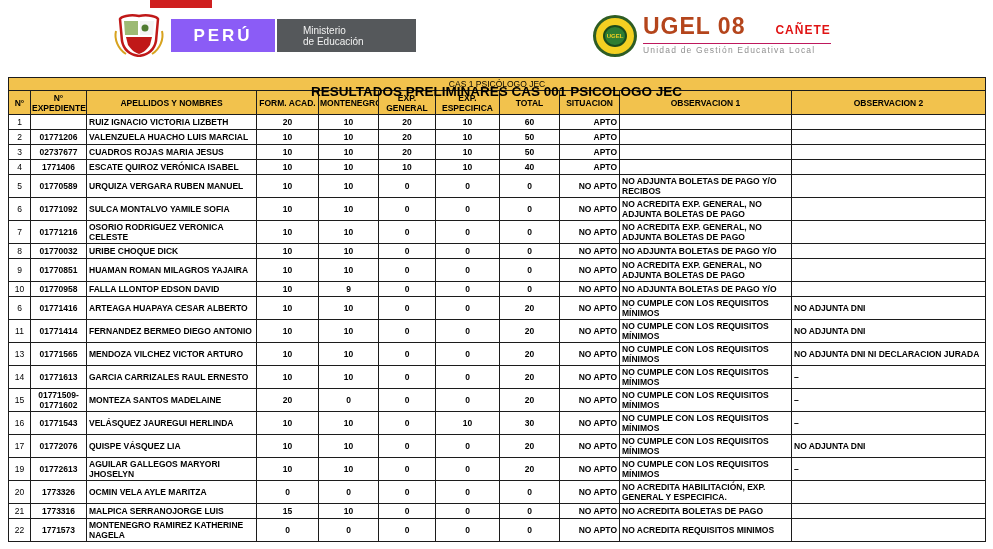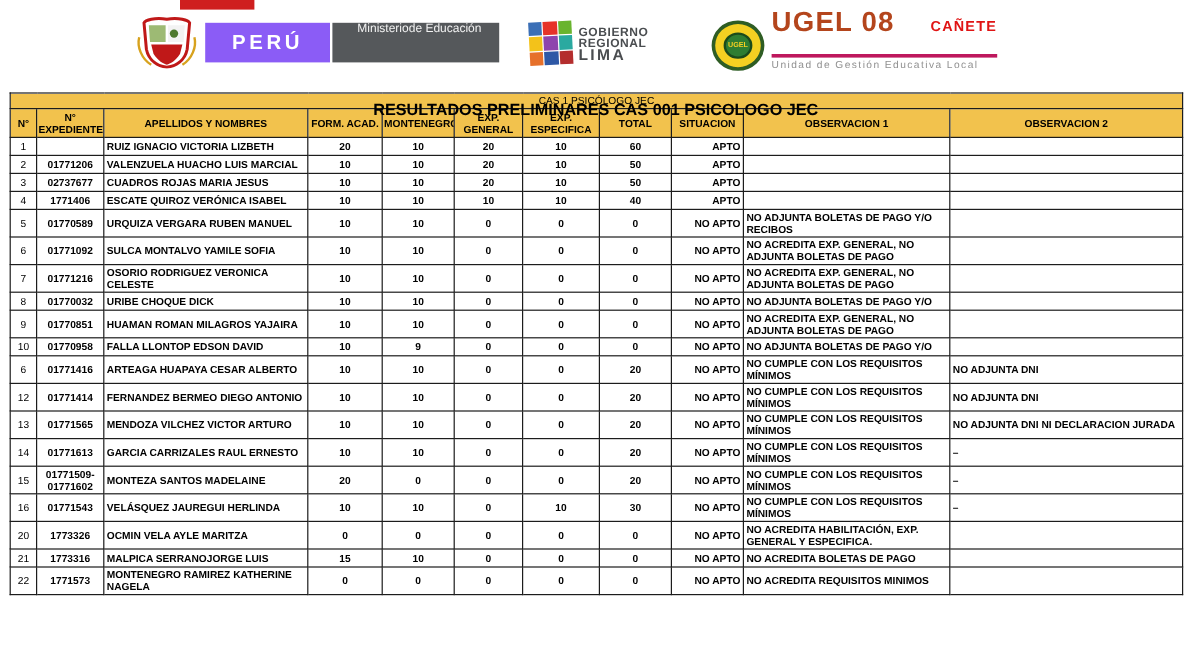--- a/index.html
+++ b/index.html
@@ -9,39 +9,39 @@
   
   .hdr { position:relative; width:993px; height:77px; }
   .red-topbar { position:absolute; left:150px; top:0; width:62px; height:8px; background:#cf1f1f; }
 
   .coat { position:absolute; left:112px; top:13px; width:54px; height:44px; }
 
   .peru-box { position:absolute; left:171px; top:19px; width:104px; height:33px;
               background:#8b5cf6; color:#fff; display:flex; align-items:center; justify-content:center;
               font-weight:bold; font-size:17px; letter-spacing:3px; }
   .minedu-box { position:absolute; left:277px; top:19px; width:139px; height:33px;
-                background:#55585b; color:#f2f2f2; display:flex; flex-direction:row; justify-content:center;
-                padding-left:6px; font-size:10px; line-height:11px; }
+                background:#55585b; color:#f2f2f2; display:flex; flex-direction:column; justify-content:center;
+                padding-left:26px; font-size:10px; line-height:11px; }
 
   .gob { position:absolute; left:441px; top:16px; height:40px; display:flex; align-items:center; gap:5px; }
   .mosaic { width:36px; height:36px; display:grid; grid-template-columns:repeat(3,1fr); grid-template-rows:repeat(3,1fr); gap:1px; transform:rotate(-3deg); }
   .mosaic span { display:block; }
   .gob-text { font-weight:bold; font-size:10px; line-height:9px; color:#4a4d50; letter-spacing:.5px; }
   .gob-text .big { font-size:13px; letter-spacing:2px; }
 
-  .ugel { position:absolute; left:593px; top:15px; height:44px; display:flex; align-items:flex-end; gap:6px; }
+  .ugel { position:absolute; left:593px; top:15px; height:44px; display:flex; align-items:flex-start; gap:6px; }
   .ugel-emblem { width:44px; height:42px; border-radius:50%; background:#f4d022; border:3px solid #2e5d24;
                  display:flex; align-items:center; justify-content:center; }
   .ugel-emblem .inner { width:24px; height:22px; border-radius:50%; background:#2e7d32; border:2px solid #1b4a1b;
                         color:#f4d022; font-size:6px; font-weight:bold; display:flex; align-items:center; justify-content:center; }
   .ugel-words { display:flex; flex-direction:column; }
   .ugel-line1 { display:flex; align-items:baseline; gap:6px; }
   .ugel-big { font-weight:bold; font-size:23px; line-height:22px; color:#b4451c; letter-spacing:1px; }
   .ugel-canete { font-weight:bold; font-size:12px; color:#e01414; letter-spacing:1px;margin-left:24px; }
-  .ugel-sub { font-size:8.5px; color:#909090; letter-spacing:1.2px; margin-top:16px; border-top:3px solid #be185d; padding-top:1px; }
+  .ugel-sub { font-size:8.5px; color:#909090; letter-spacing:1.2px; margin-top:6px; border-top:1px solid #be185d; padding-top:1px; }
 
   .page-title { position:absolute; left:0; top:57px; width:993px; text-align:center;
                 font-weight:bold; font-size:13.5px;margin-top:27px; }
 
   
   table.results { border-collapse:collapse; margin:0 8px; width:977px; table-layout:fixed; }
   .results td, .results th { border:1px solid #1c1c1c; overflow:hidden; vertical-align:middle; }
 
   col.c-n { width:22px; }  col.c-exp { width:56px; }  col.c-nom { width:170px; }
   col.c-fa { width:62px; } col.c-cap { width:60px; }  col.c-eg { width:57px; }
@@ -78,38 +78,20 @@
 
   <div class="peru-box">
     <span>PERÚ</span>
   </div>
 
   <div class="minedu-box">
     <span>Ministerio</span>
     <span>de Educación</span>
   </div>
 
-  <div class="gob">
-    <div class="mosaic">
-      <span style="background:#3b6fb6"></span>
-        <span style="background:#e63329"></span>
-        <span style="background:#69b42e"></span>
-      <span style="background:#f3c21a"></span>
-        <span style="background:#8e44ad"></span>
-        <span style="background:#2aa9a0"></span>
-      <span style="background:#e6702a"></span>
-        <span style="background:#2e58a6"></span>
-        <span style="background:#b42e2e"></span>
-    </div>
-    <div class="gob-text">
-      <div>GOBIERNO</div>
-      <div>REGIONAL</div>
-      <div class="big">LIMA</div>
-    </div>
-  </div>
 
   <div class="ugel">
     <div class="ugel-emblem">
       <div class="inner">UGEL</div>
     </div>
     <div class="ugel-words">
       <div class="ugel-line1">
         <span class="ugel-big">UGEL 08</span>
         <span class="ugel-canete">CAÑETE</span>
       </div>
@@ -288,21 +270,21 @@
     <td class="f-num">10</td>
     <td class="f-num">10</td>
     <td class="f-num">0</td>
     <td class="f-num">0</td>
     <td class="f-num">20</td>
     <td class="f-sit">NO APTO</td>
     <td class="f-obs">NO CUMPLE CON LOS REQUISITOS MÍNIMOS</td>
     <td class="f-obs">NO ADJUNTA DNI</td>
   </tr>
       <tr class="datarow">
-    <td class="f-n">12</td>
+    <td class="f-n">11</td>
     <td class="f-exp">01771414</td>
     <td class="f-nom">FERNANDEZ BERMEO DIEGO ANTONIO</td>
     <td class="f-num">10</td>
     <td class="f-num">10</td>
     <td class="f-num">0</td>
     <td class="f-num">0</td>
     <td class="f-num">20</td>
     <td class="f-sit">NO APTO</td>
     <td class="f-obs">NO CUMPLE CON LOS REQUISITOS MÍNIMOS</td>
     <td class="f-obs">NO ADJUNTA DNI</td>
@@ -348,20 +330,46 @@
   </tr>
       <tr class="datarow">
     <td class="f-n">16</td>
     <td class="f-exp">01771543</td>
     <td class="f-nom">VELÁSQUEZ JAUREGUI  HERLINDA</td>
     <td class="f-num">10</td>
     <td class="f-num">10</td>
     <td class="f-num">0</td>
     <td class="f-num">10</td>
     <td class="f-num">30</td>
+    <td class="f-sit">NO APTO</td>
+    <td class="f-obs">NO CUMPLE CON LOS REQUISITOS MÍNIMOS</td>
+    <td class="f-obs">–</td>
+  </tr>
+      <tr class="datarow">
+    <td class="f-n">17</td>
+    <td class="f-exp">01772076</td>
+    <td class="f-nom">QUISPE VÁSQUEZ LIA</td>
+    <td class="f-num">10</td>
+    <td class="f-num">10</td>
+    <td class="f-num">0</td>
+    <td class="f-num">0</td>
+    <td class="f-num">20</td>
+    <td class="f-sit">NO APTO</td>
+    <td class="f-obs">NO CUMPLE CON LOS REQUISITOS MÍNIMOS</td>
+    <td class="f-obs">NO ADJUNTA DNI</td>
+  </tr>
+      <tr class="datarow">
+    <td class="f-n">19</td>
+    <td class="f-exp">01772613</td>
+    <td class="f-nom">AGUILAR GALLEGOS MARYORI JHOSELYN</td>
+    <td class="f-num">10</td>
+    <td class="f-num">10</td>
+    <td class="f-num">0</td>
+    <td class="f-num">0</td>
+    <td class="f-num">20</td>
     <td class="f-sit">NO APTO</td>
     <td class="f-obs">NO CUMPLE CON LOS REQUISITOS MÍNIMOS</td>
     <td class="f-obs">–</td>
   </tr>
       <tr class="datarow">
     <td class="f-n">20</td>
     <td class="f-exp">1773326</td>
     <td class="f-nom">OCMIN VELA AYLE MARITZA</td>
     <td class="f-num">0</td>
     <td class="f-num">0</td>

